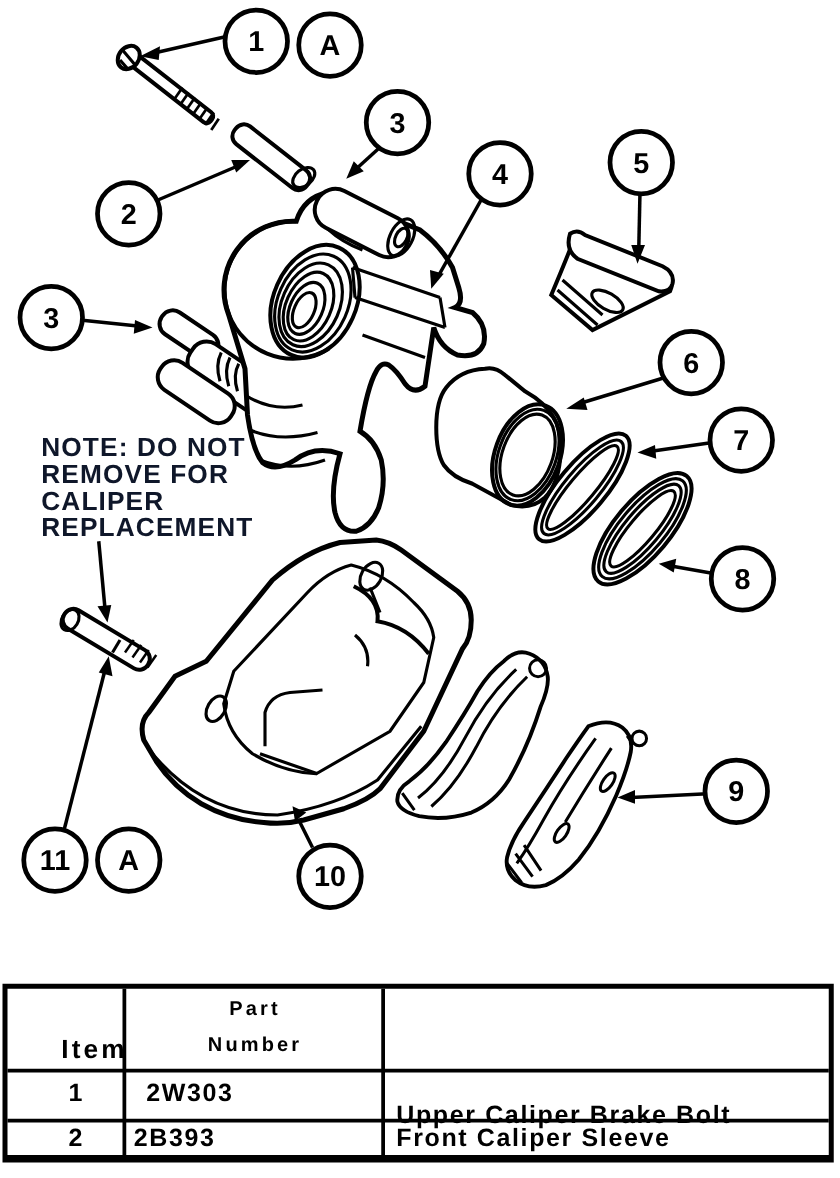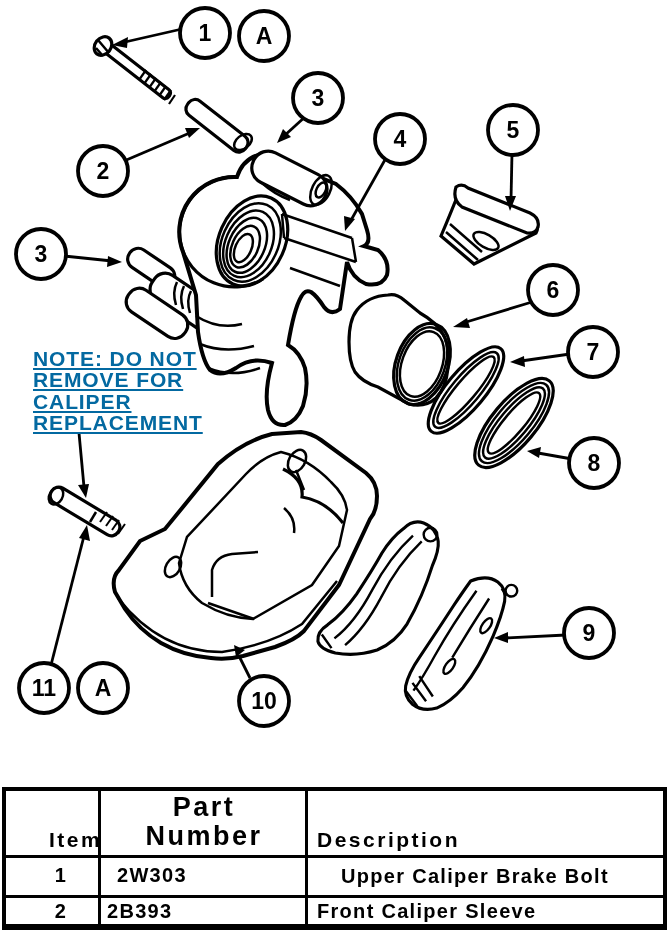--- a/index.html
+++ b/index.html
@@ -7,21 +7,21 @@
   #stage{position:relative;width:672px;height:942px;background:#fff;}
   svg{position:absolute;left:0;top:0;}
   .callout{fill:#fff;stroke:#000;stroke-width:3.8;}
   .cnum{font:bold 23px "Liberation Sans", sans-serif;fill:#000;text-anchor:middle;}
   .ld{stroke:#000;stroke-width:2.8;fill:none;}
   .ah{fill:#000;stroke:none;}
   .p3{fill:#fff;stroke:#000;stroke-width:3.2;}
   .p4{fill:#fff;stroke:#000;stroke-width:4;}
   .l2{fill:none;stroke:#000;stroke-width:2.5;}
   .l3{fill:none;stroke:#000;stroke-width:3.2;}
-  .note{position:absolute;left:33px;top:348px;font:bold 21px/21.4px "Liberation Sans", sans-serif;letter-spacing:0.9px;color:#0369a1;text-decoration:underline;}
+  .note{position:absolute;left:33px;top:348px;font:bold 21px/21.4px "Liberation Sans", sans-serif;letter-spacing:0.9px;color:#0f172a;}
   .figid{position:absolute;left:518px;top:718px;font:bold 23px "Liberation Sans", sans-serif;letter-spacing:0px;color:#000;}
   
   #tbl{position:absolute;left:2px;top:787px;width:665px;height:143px;border:4px solid #000;border-bottom-width:6px;box-sizing:border-box;}
   .vline{position:absolute;top:0;bottom:0;width:3px;background:#000;}
   .hline{position:absolute;left:0;right:0;height:2.6px;background:#000;}
   .tcell{position:absolute;font:bold 20px "Liberation Sans", sans-serif;color:#000;letter-spacing:1.3px;white-space:nowrap;}
 </style>
 </head>
 <body>
 <div id="stage">
@@ -210,22 +210,21 @@
 </svg>
 
 <div class="note">NOTE: DO NOT<br>REMOVE FOR<br>CALIPER<br>REPLACEMENT</div>
 
 <div id="tbl">
   <div class="vline" style="left:92px;"></div>
   <div class="vline" style="left:299px;"></div>
   <div class="hline" style="top:64px;"></div>
   <div class="hline" style="top:104px;"></div>
   <div class="tcell" style="left:15px;top:37px;font-size:21px;letter-spacing:2.5px;margin-left:28px;">Item</div>
-  <div class="tcell" style="left:93px;top:2px;width:210px;text-align:center;font-size:27px;letter-spacing:2.5px;line-height:29px;">Part<br>Number</div>
-  <div class="tcell" style="left:311px;top:37px;font-size:21px;letter-spacing:2.5px;">Description</div>
+  <div class="tcell" style="left:93px;top:2px;width:210px;text-align:center;font-size:16px;letter-spacing:2.5px;line-height:29px;">Part<br>Number</div>
   <div class="tcell" style="left:30px;top:73px;width:50px;text-align:center;">1</div>
   <div class="tcell" style="left:111px;top:73px;">2W303</div>
-  <div class="tcell" style="left:311px;top:74px;margin-left:24px;">Upper Caliper Brake Bolt</div>
+  <div class="tcell" style="left:311px;top:90px;">Upper Caliper Brake Bolt</div>
   <div class="tcell" style="left:30px;top:109px;width:50px;text-align:center;">2</div>
   <div class="tcell" style="left:101px;top:109px;">2B393</div>
   <div class="tcell" style="left:311px;top:109px;">Front Caliper Sleeve</div>
 </div>
 </div>
 
 </body></html>

